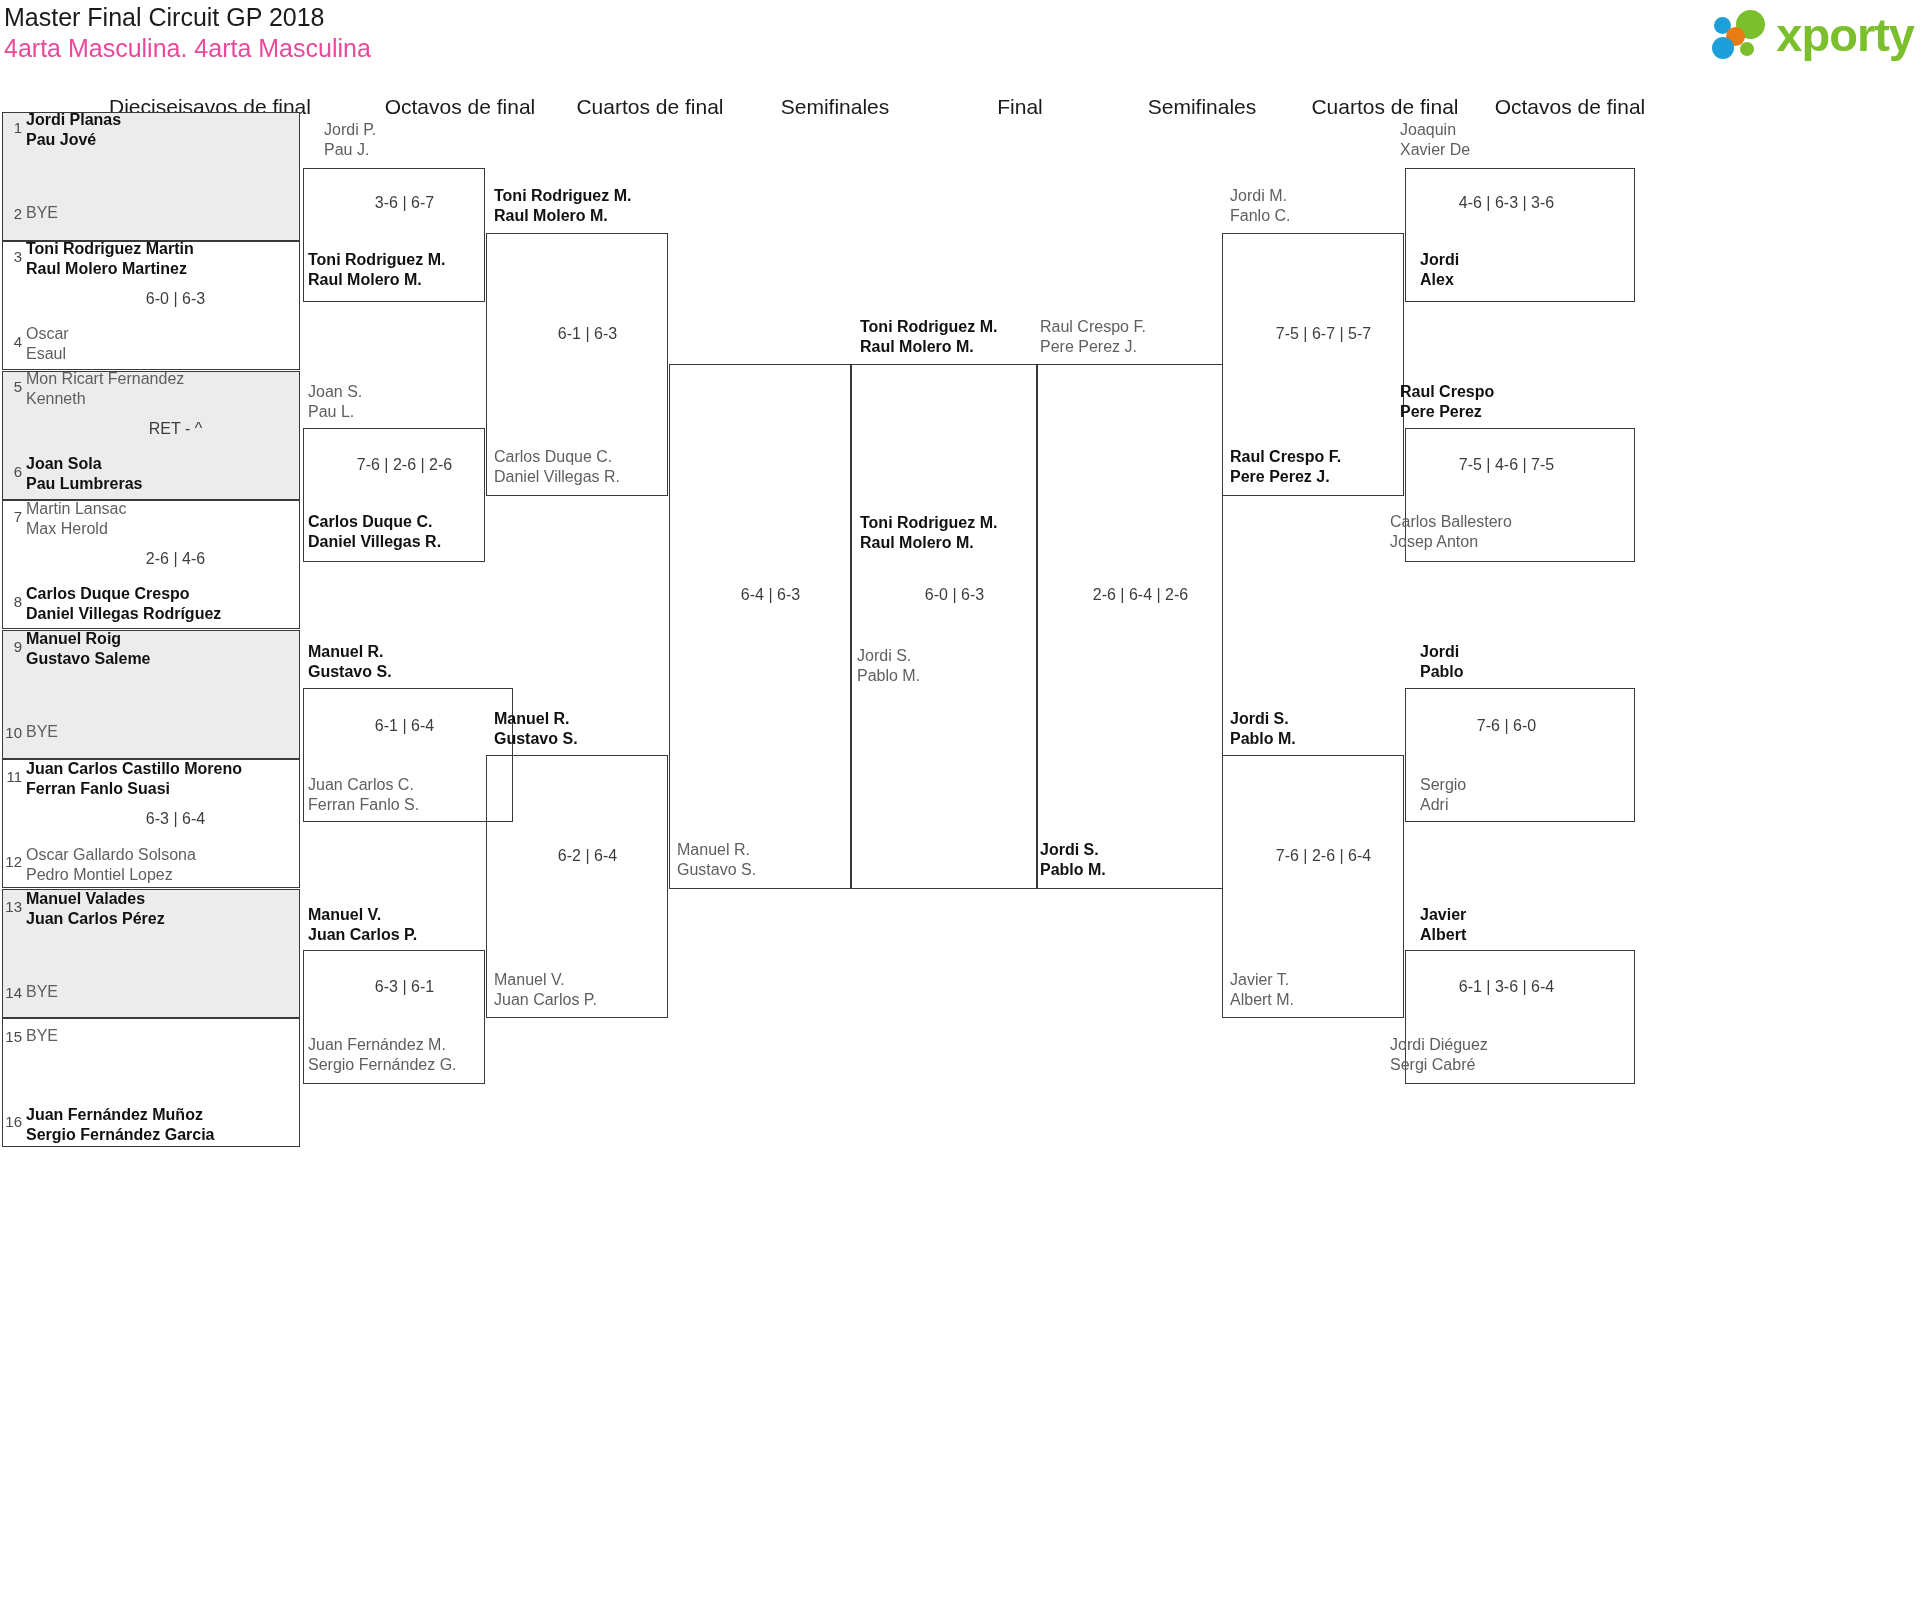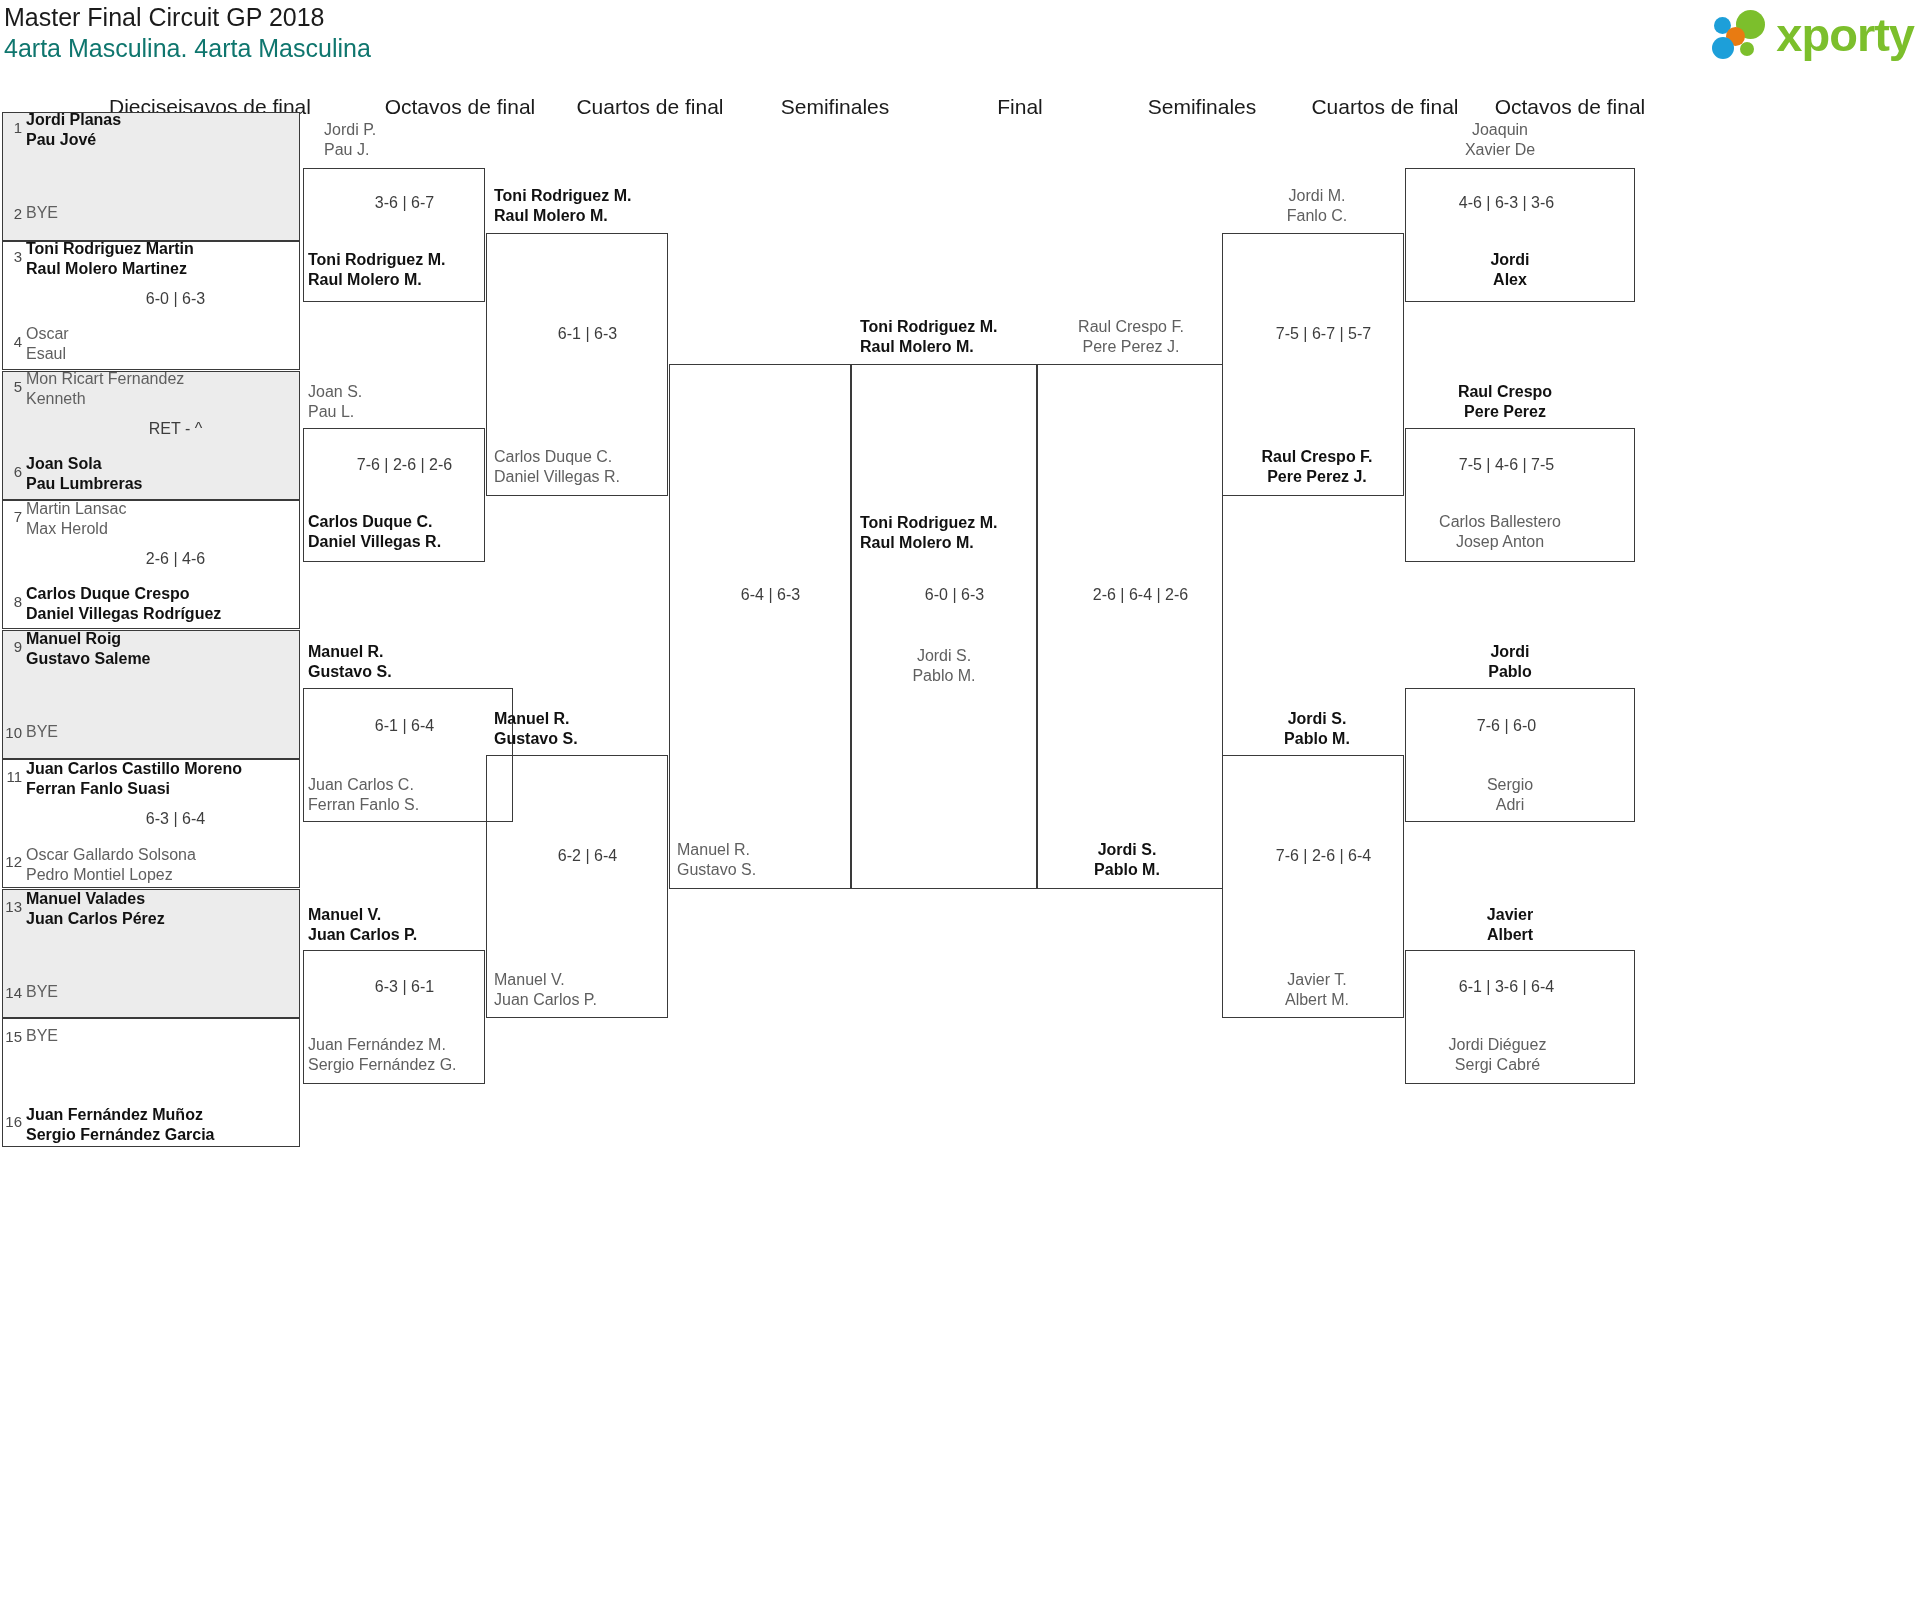--- a/index.html
+++ b/index.html
@@ -23,21 +23,21 @@
     line-height: 1.22;
   }
   #title-block .t1 {
     font-size: 25px;
     color: #1b1b1b;
     font-weight: 400;
     white-space: nowrap;
   }
   #title-block .t2 {
     font-size: 25px;
-    color: #0f766e;
+    color: #ec4899;
     font-weight: 400;
     white-space: nowrap;
     text-align: right;
   }
 
   #logo {
     position: absolute;
     right: 6px; top: 6px;
     height: 56px;
     display: flex;
@@ -79,21 +79,21 @@
   
   .slot {
     position: absolute;
     font-size: 16px;
     line-height: 1.22;
     white-space: nowrap;
   }
   .slot .ln { display: block; }
   .winner { color: #111111; font-weight: 700; }
   .loser  { color: #5f5f5f; font-weight: 400; }
-  .ralign { text-align: center; }
+  .ralign { text-align: left; }
 
   .seedbox {
     position: absolute;
     border: 1px solid #3a3a3a;
     background: #ffffff;
   }
   .seedbox.shaded { background: #ececec; }
 
   .seednum {
     position: absolute;

